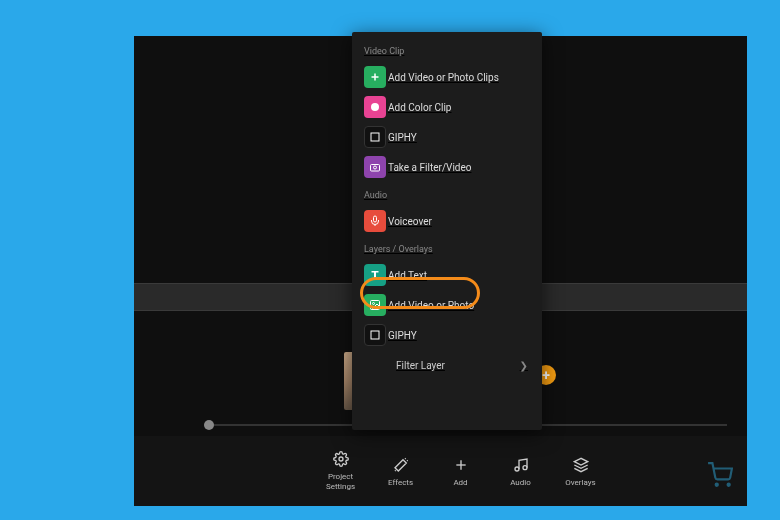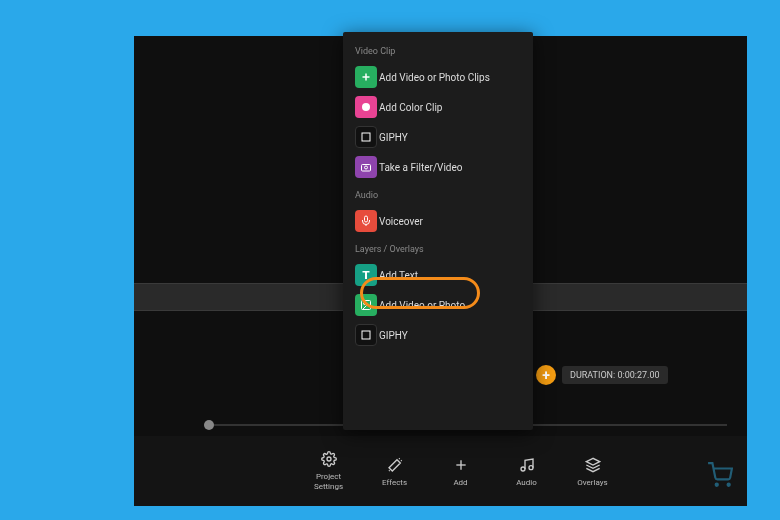--- a/index.html
+++ b/index.html
@@ -64,43 +64,44 @@
     width: 10px; height: 10px; border-radius: 50%;
     background: #888;
   }
   .bottom-toolbar {
     position: absolute;
     left: 0; right: 0; bottom: 0; height: 70px;
     background: #141414;
     display: flex;
     align-items: center;
     justify-content: center;
-    gap: 18px;
+    gap: 12px;
     padding-left: 40px;
   }
   .tb-item {
     display: flex; flex-direction: column; align-items: center;
     gap: 4px; color: #bbb; font-size: 8px;
     width: 48px;
     cursor: pointer;
   }
   .tb-icon {
     width: 18px; height: 18px;
     display: flex; align-items: center; justify-content: center;
     color: #ccc;
   }
   .menu-panel {
     position: absolute;
-    left: 343px; top: 32px;
+    left: 352px; top: 32px;
     width: 190px; height: 398px;
     background: #1c1c1c;
     border-radius: 2px;
     box-shadow: 0 4px 20px rgba(0,0,0,0.6);
     padding-top: 6px;
     overflow: hidden;
+    text-decoration: underline;
   }
   .section-header {
     color: #888; font-size: 9px;
     padding: 8px 12px 6px;
   }
   .menu-item {
     display: flex; align-items: center; gap: 2px;
     padding: 4px 12px;
     color: #ddd; font-size: 10px;
     cursor: pointer;
@@ -148,21 +149,20 @@
 <div class="app">
   <div class="preview"></div>
   <div class="timeline-band"></div>
 
   <div class="clip-thumb"></div>
 
   <div class="duration-area">
     <div class="plus-circle">
       <span>+</span>
     </div>
-    <div class="duration-pill">DURATION: 0:00:27.00</div>
   </div>
 
   <div class="slider-track"></div>
 
   <div class="bottom-toolbar">
     <div class="tb-item">
       <div class="tb-icon">
         <svg width="16" height="16" viewBox="0 0 24 24" fill="none" stroke="currentColor" stroke-width="2">
             <circle cx="12" cy="12" r="3"></circle>
             <path d="M19.4 15a1.65 1.65 0 00.33 1.82l.06.06a2 2 0 11-2.83 2.83l-.06-.06a1.65 1.65 0 00-1.82-.33 1.65 1.65 0 00-1 1.51V21a2 2 0 11-4 0v-.09a1.65 1.65 0 00-1-1.51 1.65 1.65 0 00-1.82.33l-.06.06a2 2 0 11-2.83-2.83l.06-.06a1.65 1.65 0 00.33-1.82 1.65 1.65 0 00-1.51-1H3a2 2 0 110-4h.09a1.65 1.65 0 001.51-1 1.65 1.65 0 00-.33-1.82l-.06-.06a2 2 0 112.83-2.83l.06.06a1.65 1.65 0 001.82.33h0a1.65 1.65 0 001-1.51V3a2 2 0 114 0v.09a1.65 1.65 0 001 1.51 1.65 1.65 0 001.82-.33l.06-.06a2 2 0 112.83 2.83l-.06.06a1.65 1.65 0 00-.33 1.82v0a1.65 1.65 0 001.51 1H21a2 2 0 110 4h-.09a1.65 1.65 0 00-1.51 1z"></path>
@@ -298,15 +298,19 @@
 
   <div class="menu-item">
     <div class="mi-icon bg-black">
       <svg width="12" height="12" viewBox="0 0 24 24" fill="none" stroke="#fff" stroke-width="2">
           <rect x="4" y="4" width="16" height="16"></rect>
         </svg>
     </div>
     <span>GIPHY</span>
   </div>
 
+  <div class="filter-row">
+    <span>Filter Layer</span>
+    <span class="chev">❯</span>
+  </div>
 </div>
 
 <div class="highlight-ring"></div>
 
 </body></html>

